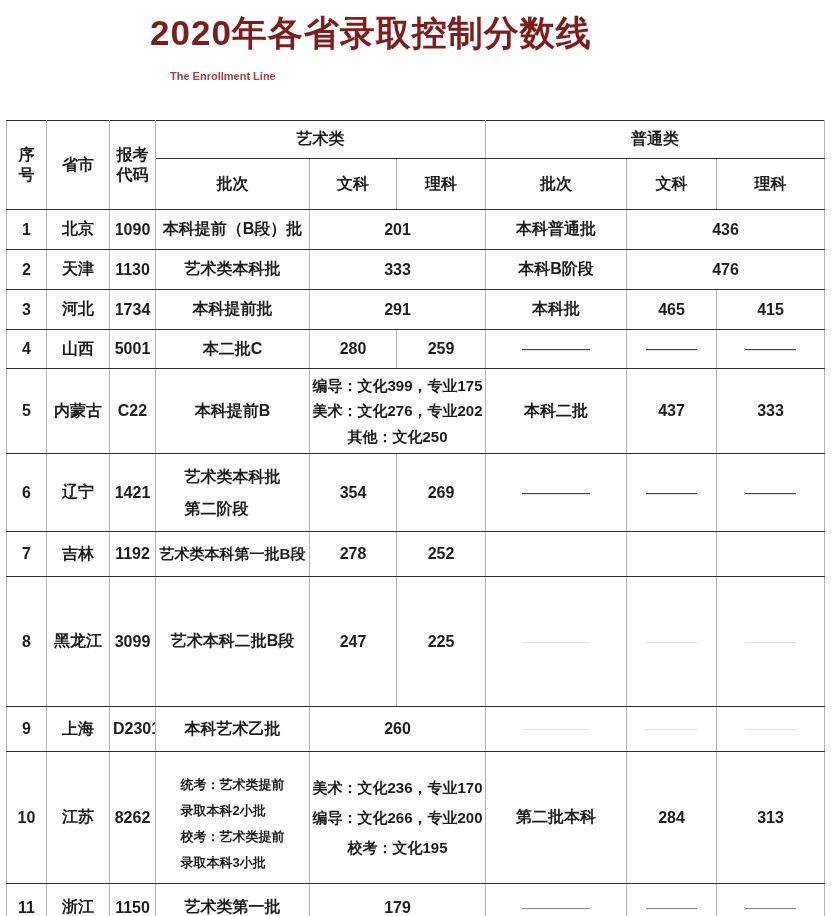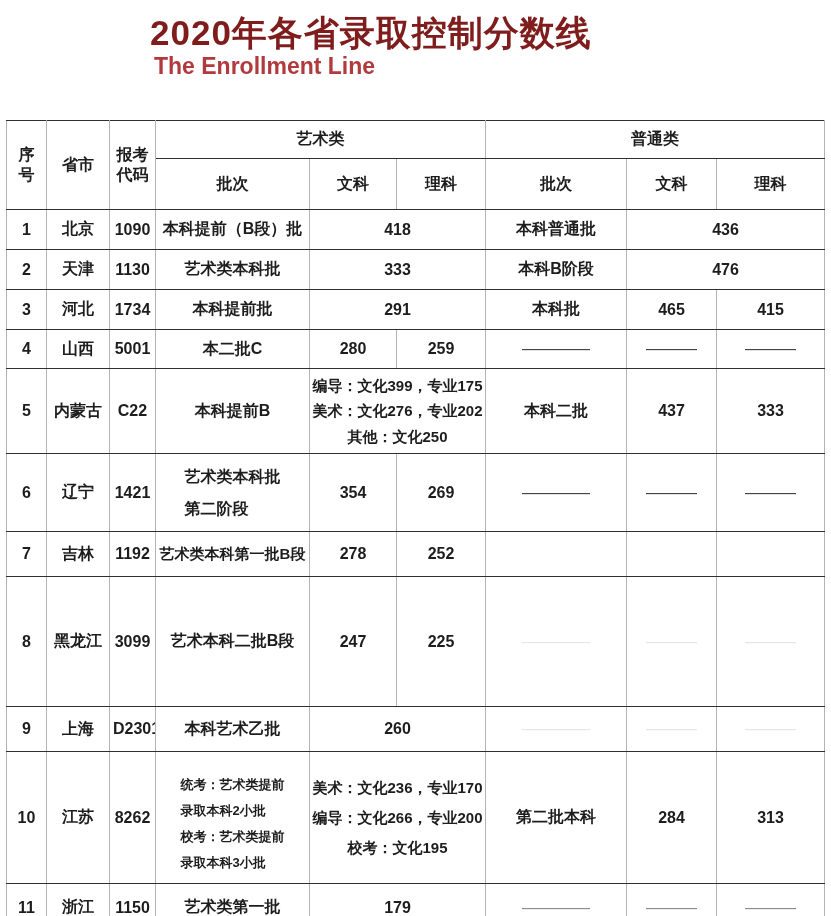--- a/index.html
+++ b/index.html
@@ -6,21 +6,21 @@
   .page{
     position:relative;width:831px;height:916px;background:#ffffff;overflow:hidden;
     font-family:"Liberation Sans","DejaVu Sans",sans-serif;color:#1d1d1d;
   }
   
   .title-block{position:absolute;left:150px;top:12px;}
   .title-main{
     margin:0;font-size:35px;font-weight:700;color:#7f1d1d;letter-spacing:1px;line-height:1.2;
   }
   .title-sub{
-    margin:0;padding-left:4px;font-size:23px;font-weight:700;color:#B13A3E;line-height:1.1;
+    margin:16px;padding-left:4px;font-size:11px;font-weight:700;color:#B13A3E;line-height:1.1;
   }
   
   table.enroll{
     position:absolute;left:6px;top:120px;width:818px;
     border-collapse:collapse;table-layout:fixed;
   }
   .enroll th,.enroll td{
     border-left:1px solid #b3b3b3;border-right:1px solid #b3b3b3;
     border-top:1.5px solid #2f2f2f;border-bottom:1.5px solid #2f2f2f;
     text-align:center;vertical-align:middle;
@@ -87,21 +87,21 @@
         <th>理科</th>
       </tr>
     </thead>
     <tbody>
 
       <tr>
         <td>1</td>
         <td>北京</td>
         <td>1090</td>
         <td>本科提前（B段）批</td>
-        <td colspan="2">418</td>
+        <td colspan="2">201</td>
         <td>本科普通批</td>
         <td colspan="2">436</td>
       </tr>
 
       <tr>
         <td>2</td>
         <td>天津</td>
         <td>1130</td>
         <td>艺术类本科批</td>
         <td colspan="2">333</td>

